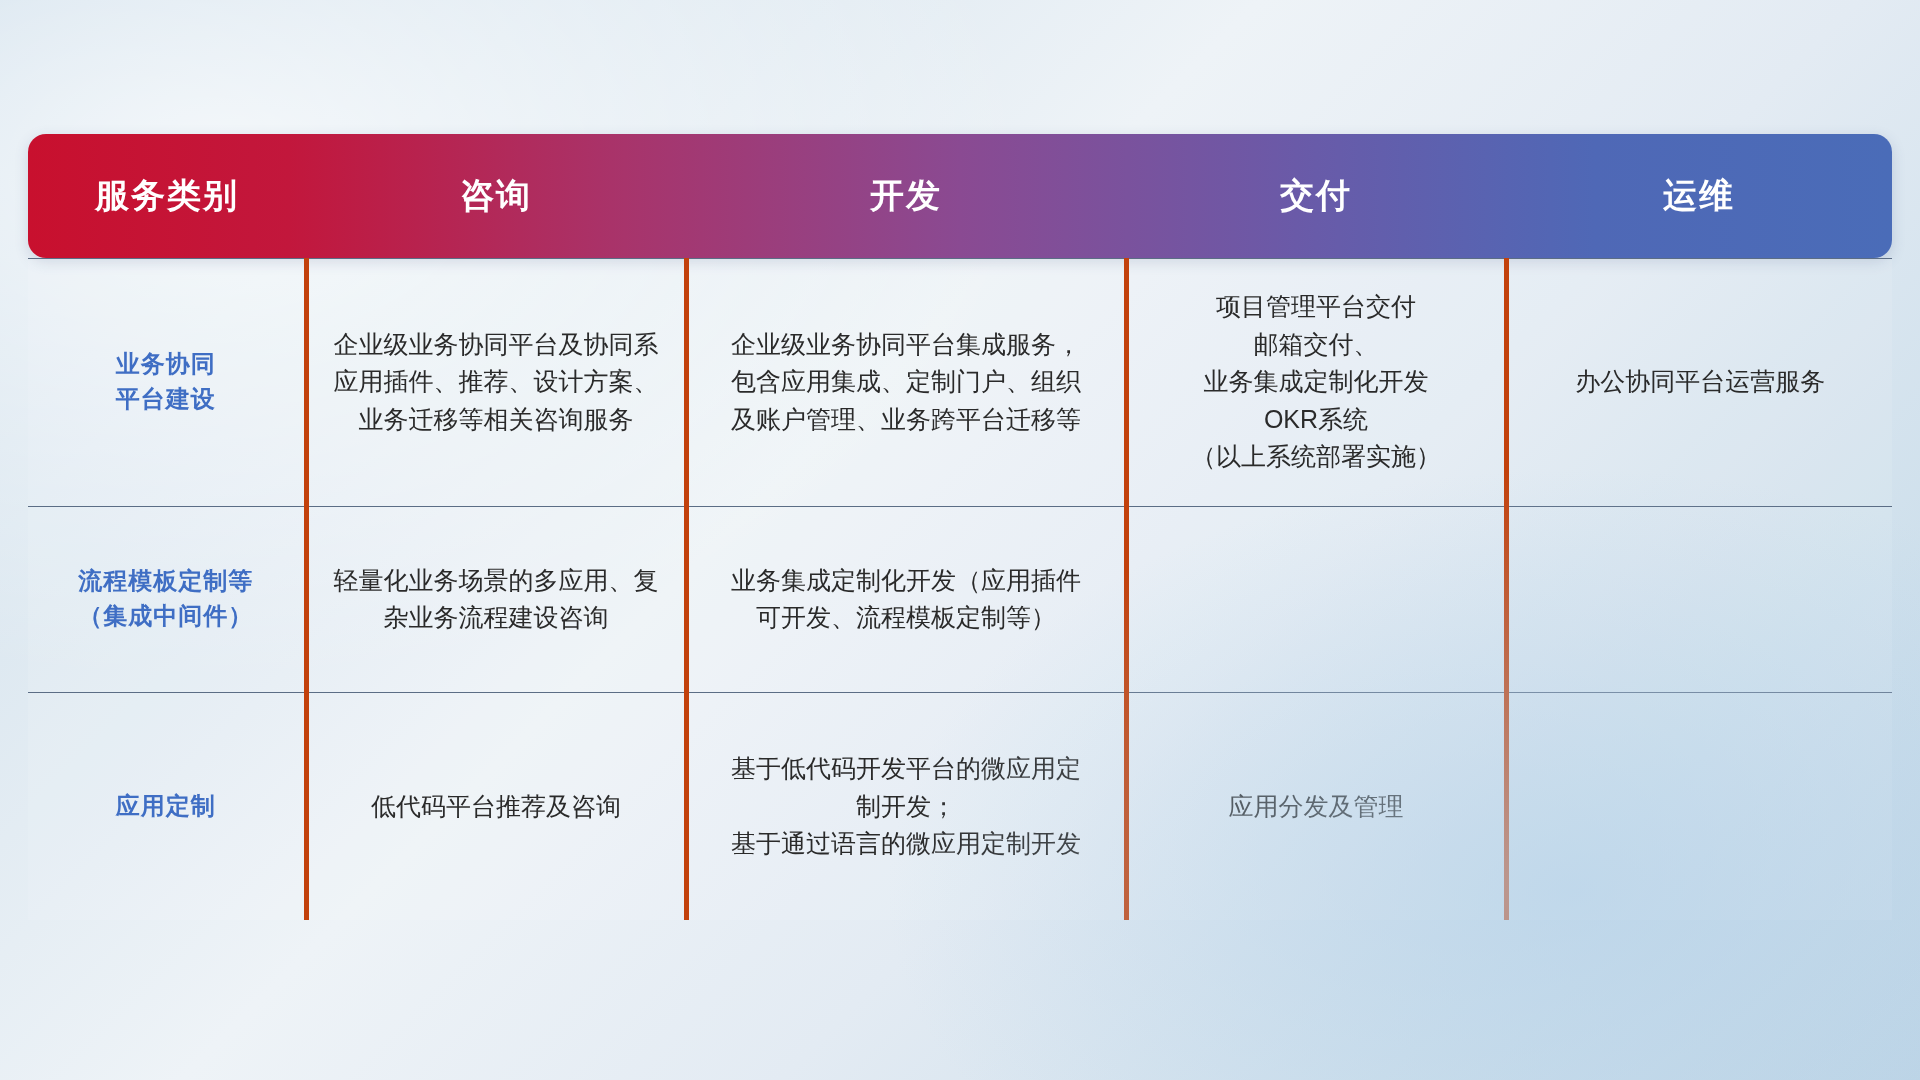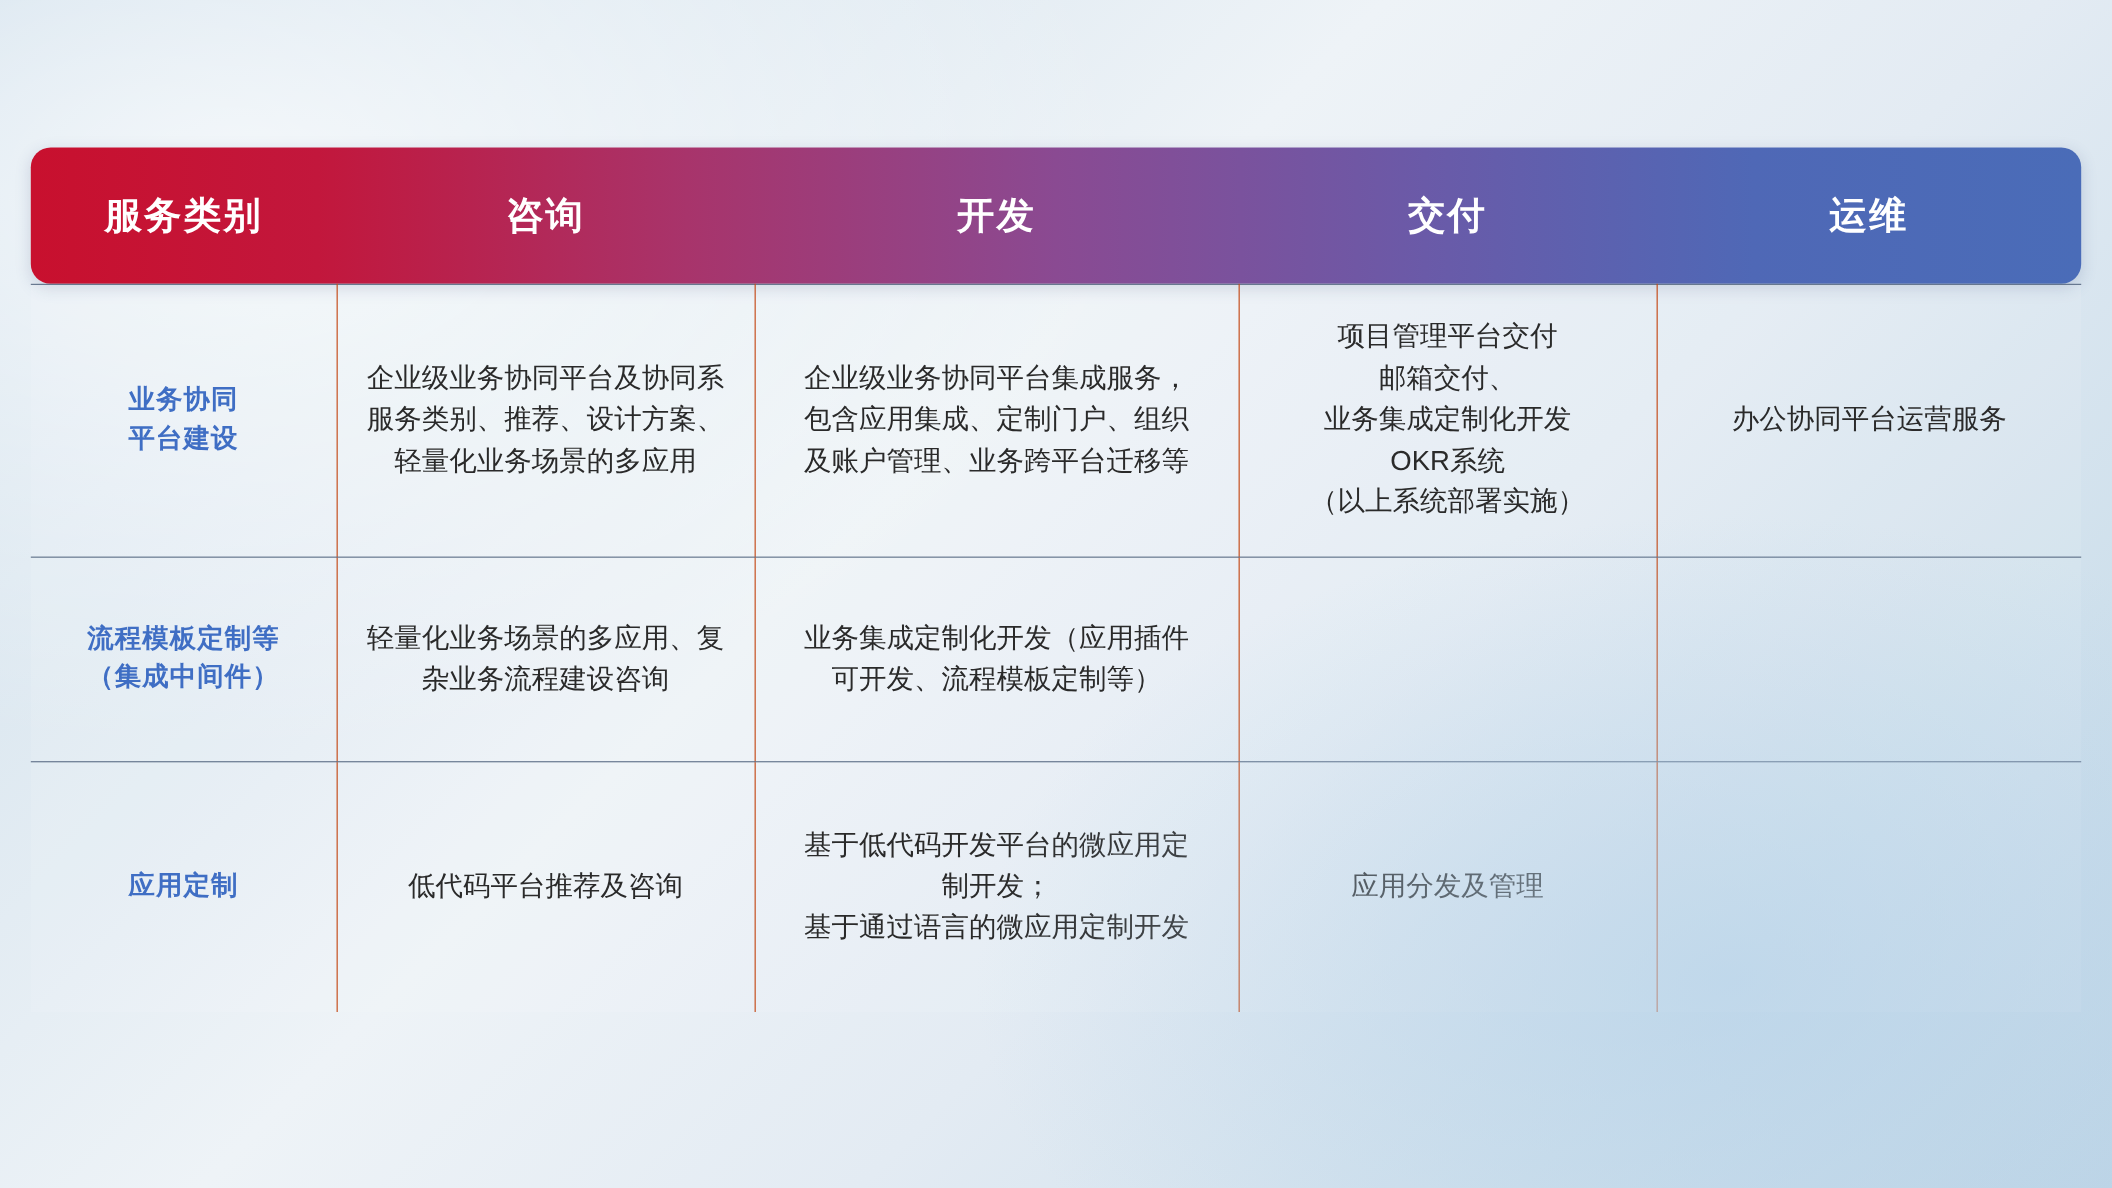--- a/index.html
+++ b/index.html
@@ -83,21 +83,21 @@
         #6a5aa8 68%,
         #4f68b6 84%,
         #4a6cb8 100%);
     box-shadow: 0 4px 14px rgba(60, 80, 130, 0.18);
   }
 
   
   tbody td {
     border: 1px solid #5b6d85;
     border-left: none;
-    border-right: 1px solid #c2410c;
+    border-right: 5px solid #c2410c;
     color: #2a2a2a;
     font-size: 25px;
     line-height: 1.5;
     text-align: center;
     vertical-align: middle;
     padding: 22px 18px;
     background: rgba(255,255,255,0.10);
   }
   tbody tr td:first-child {
     border-left: none;
@@ -157,22 +157,22 @@
       </thead>
       <tbody>
 
         <tr class="r0">
           <td class="category">
             <span class="cell-line">业务协同</span>
             <span class="cell-line">平台建设</span>
           </td>
           <td>
             <span class="cell-line">企业级业务协同平台及协同系</span>
-            <span class="cell-line">服务类别、推荐、设计方案、</span>
-            <span class="cell-line">轻量化业务场景的多应用</span>
+            <span class="cell-line">应用插件、推荐、设计方案、</span>
+            <span class="cell-line">业务迁移等相关咨询服务</span>
           </td>
           <td>
             <span class="cell-line">企业级业务协同平台集成服务，</span>
             <span class="cell-line">包含应用集成、定制门户、组织</span>
             <span class="cell-line">及账户管理、业务跨平台迁移等</span>
           </td>
           <td>
             <span class="cell-line">项目管理平台交付</span>
             <span class="cell-line">邮箱交付、</span>
             <span class="cell-line">业务集成定制化开发</span>

